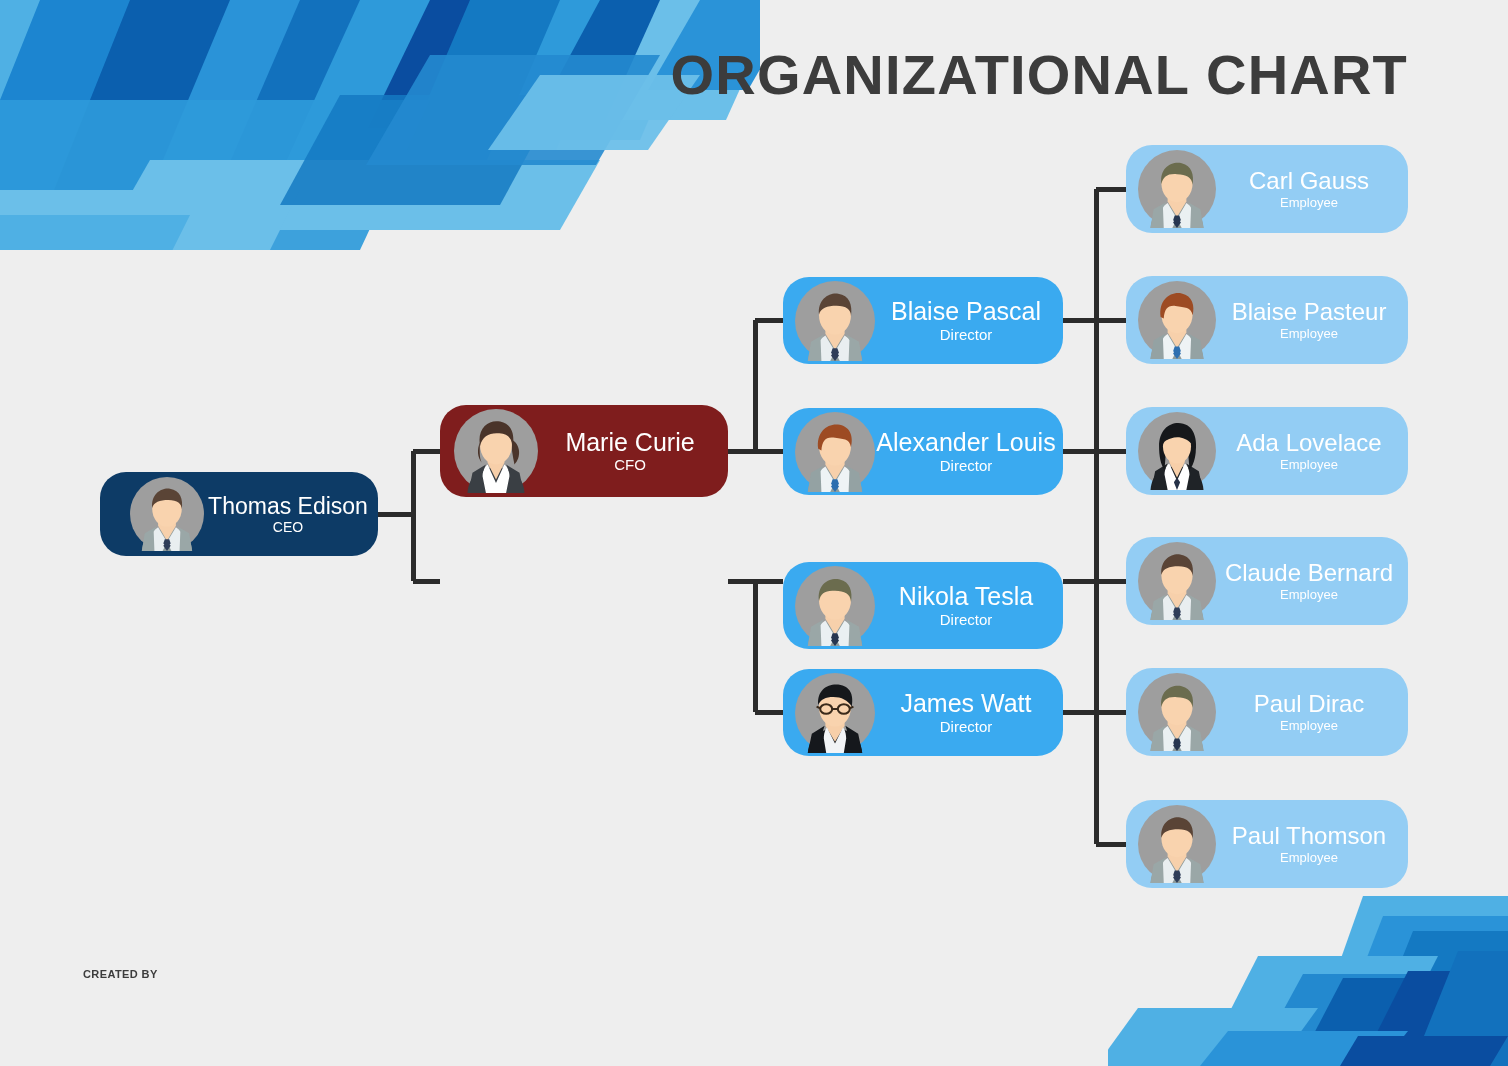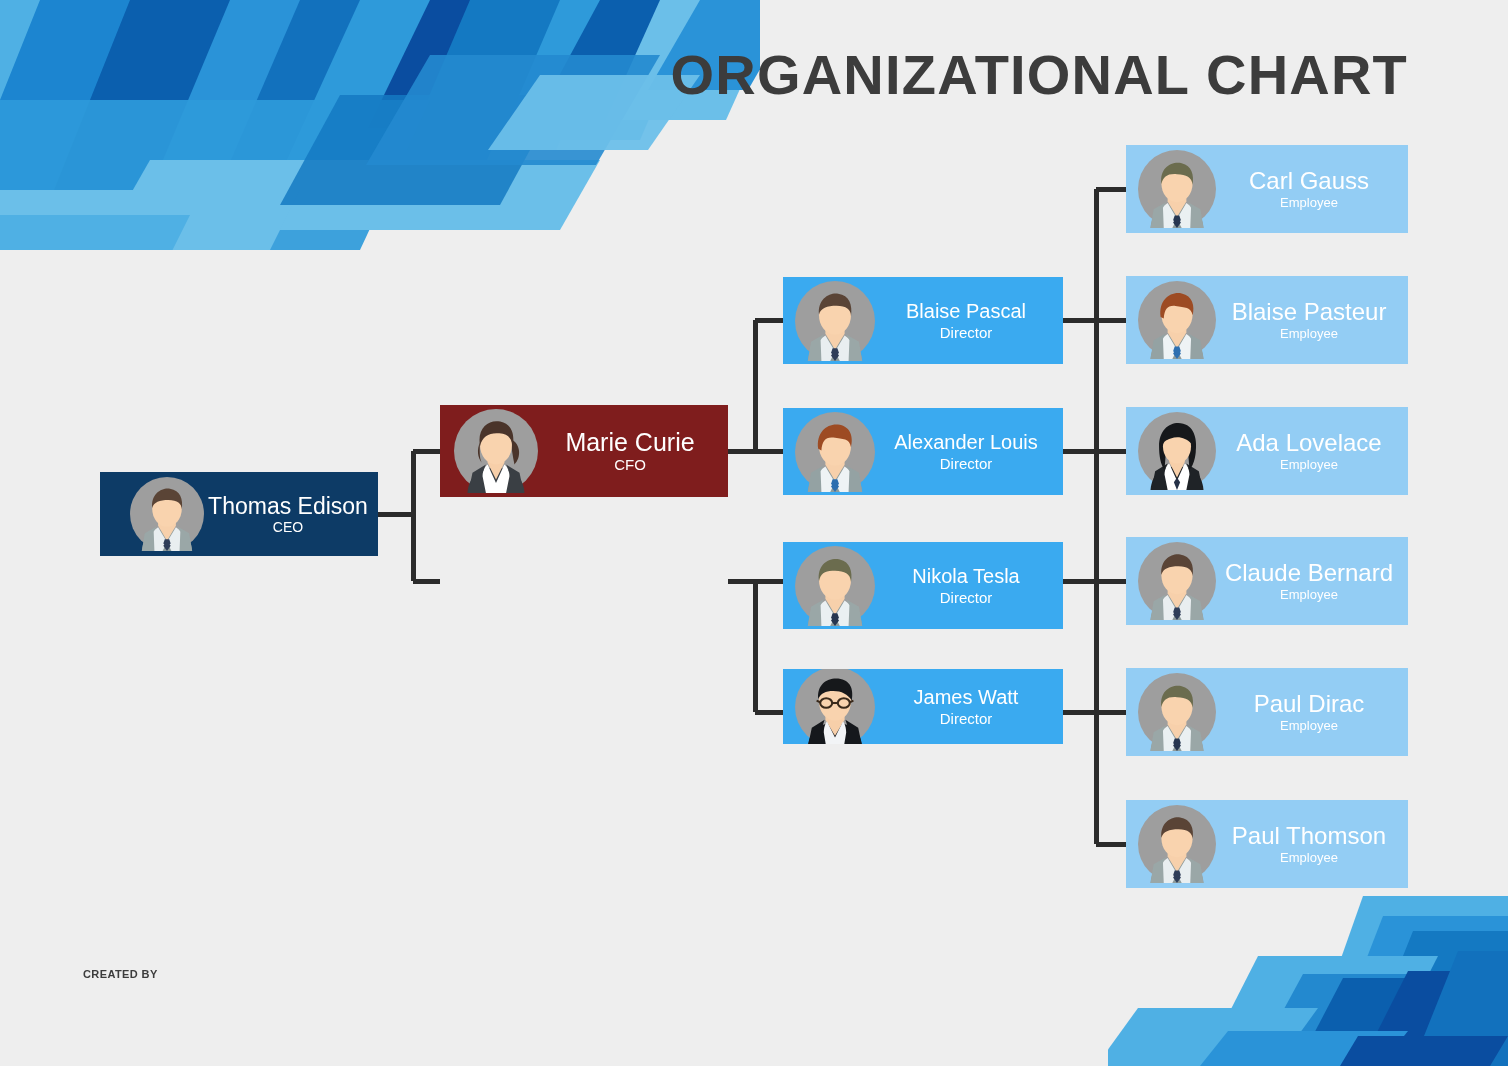--- a/index.html
+++ b/index.html
@@ -23,40 +23,41 @@
     color:#3c3c3c; white-space:nowrap;
   }
 
   
   #wires { position:absolute; left:0; top:0; width:1508px; height:1066px; }
 
   
   .node {
     position:absolute; display:flex; align-items:center;
     overflow:hidden;
+    border-radius:26px;
   }
   .node .av { flex:0 0 auto; display:block; }
   .node .txt {
     flex:1 1 auto; text-align:center; color:#ffffff;
     padding-right:6px; line-height:1.05;
   }
   .node .nm { display:block; white-space:nowrap; }
   .node .rl { display:block; }
 
   
   .lvl-ceo  { background:#0d3b66;padding-left:20px; }
   .lvl-exec { background:#7f1d1d; }
   .lvl-dir  { background:#3aaaf0; }
   .lvl-emp  { background:#93cdf4; }
 
   .lvl-ceo  .nm { font-size:23px; }
   .lvl-ceo  .rl { font-size:14px; margin-top:2px; }
   .lvl-exec .nm { font-size:25px; }
   .lvl-exec .rl { font-size:15px; margin-top:2px; }
-  .lvl-dir  .nm { font-size:20px; }
+  .lvl-dir  .nm { font-size:25px; }
   .lvl-dir  .rl { font-size:15px; margin-top:3px; }
   .lvl-emp  .nm { font-size:24px; }
   .lvl-emp  .rl { font-size:13px; margin-top:3px; }
 
   
   #logo { position:absolute; left:80px; top:968px; }
   #logo-created {
     font-size:11px; font-weight:bold; color:#3c3c3c;
     letter-spacing:0.4px; margin-left:3px;
   }
@@ -280,31 +281,31 @@
   <div class="node lvl-dir" style="left:783px; top:408px; width:280px; height:87px;">
     <svg class="av" width="80" height="80" viewBox="0 0 100 100" style="margin-left:12px;">
       <use href="#av-man-auburn"></use>
     </svg>
     <div class="txt">
       <span class="nm">Alexander Louis</span>
       <span class="rl">Director</span>
     </div>
   </div>
 
-  <div class="node lvl-dir" style="left:783px; top:542px; width:280px; height:87px;justify-content:center;">
+  <div class="node lvl-dir" style="left:783px; top:562px; width:280px; height:87px;justify-content:center;">
     <svg class="av" width="80" height="80" viewBox="0 0 100 100" style="margin-left:12px;">
       <use href="#av-man-olive"></use>
     </svg>
     <div class="txt">
       <span class="nm">Nikola Tesla</span>
       <span class="rl">Director</span>
     </div>
   </div>
 
-  <div class="node lvl-dir" style="left:783px; top:669px; width:280px; height:75px;">
+  <div class="node lvl-dir" style="left:783px; top:669px; width:280px; height:87px;">
     <svg class="av" width="80" height="80" viewBox="0 0 100 100" style="margin-left:12px;">
       <use href="#av-man-glasses"></use>
     </svg>
     <div class="txt">
       <span class="nm">James Watt</span>
       <span class="rl">Director</span>
     </div>
   </div>
 
   <div class="node lvl-emp" style="left:1126px; top:145px; width:282px; height:88px;">

